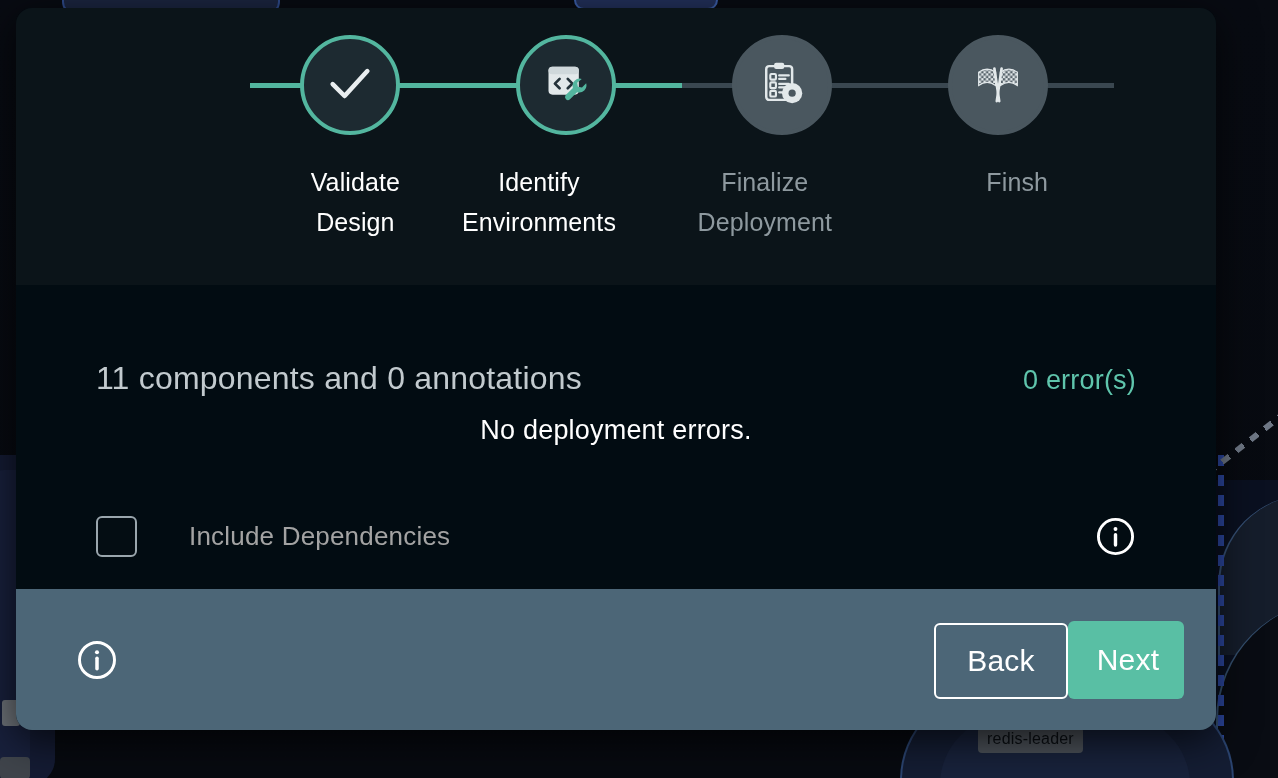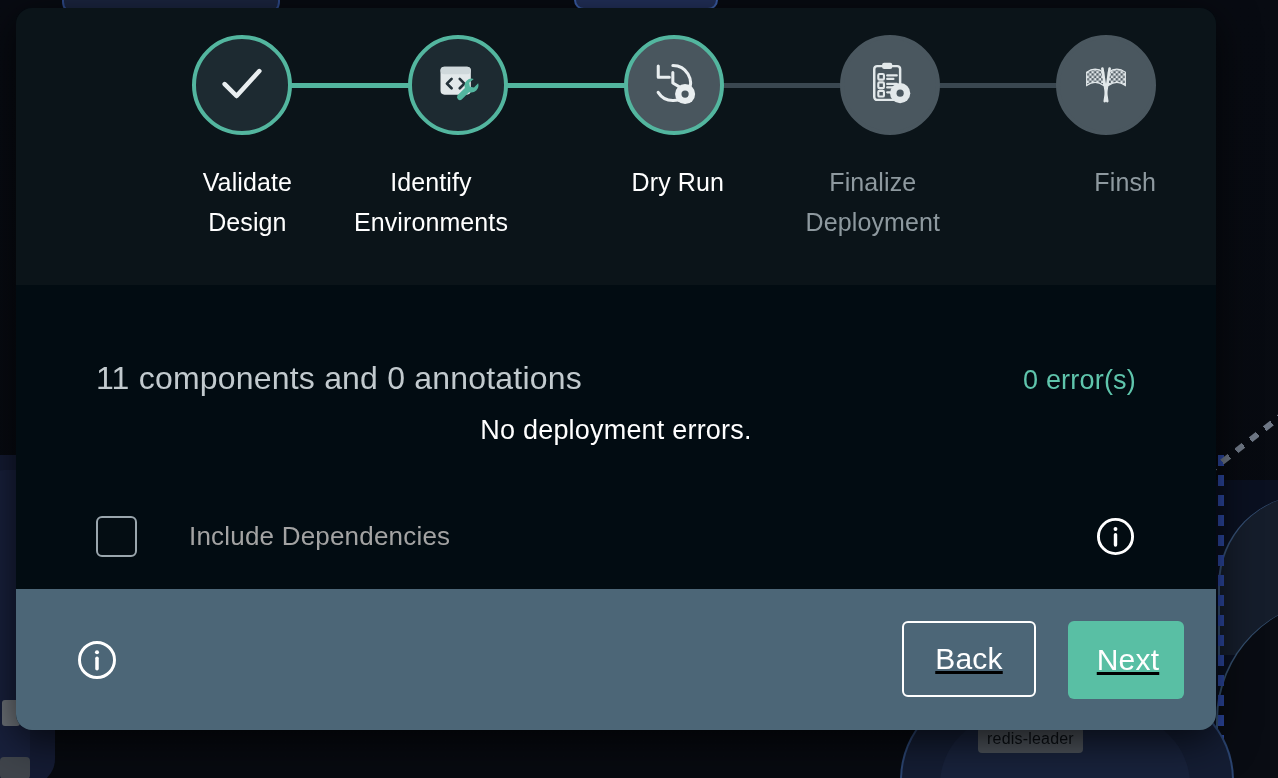--- a/index.html
+++ b/index.html
@@ -336,23 +336,21 @@
   .footer-info {
     width: 42px;
     height: 42px;
     display: flex;
     align-items: center;
     justify-content: center;
   }
   .footer-buttons {
     margin-left: auto;
     display: flex;
-    align-items: flex-start;
-    gap: 32px;
-    text-decoration: underline;
+    align-items: flex-end;
   }
   .btn {
     font-family: "Liberation Sans", sans-serif;
     font-size: 30px;
     letter-spacing: .2px;
     cursor: pointer;
     border-radius: 6px;
     box-sizing: border-box;
   }
   .btn-back {
@@ -426,36 +424,20 @@
                 <path d="M25.5 20.5 L29.5 24.5 L25.5 28.5" stroke="#24323a" stroke-width="2.3" fill="none" stroke-linecap="round" stroke-linejoin="round"></path>
                 <path d="M37.5 20.5a6.2 6.2 0 0 0-7.6 7.8l-6.3 6.3a2.6 2.6 0 0 0 3.6 3.6l6.3-6.3
                          a6.2 6.2 0 0 0 7.8-7.6l-3.6 3.6-3.5-.6-.6-3.5z" fill="#53b69f"></path>
               </svg>
             </span>
           </div>
           <div class="step-label on">Identify
 Environments</div>
         </div>
 
-        <div class="step">
-          <div class="step-circle active">
-            <span>
-              <svg width="56" height="56" viewBox="0 0 48 48" fill="none" stroke="#e9eef0" stroke-width="2.6" stroke-linecap="round">
-                <path d="M23 9a15 15 0 1 1-12.6 23"></path>
-                <polyline points="10.5 9.5 10.5 19 20 19" stroke-linejoin="round"></polyline>
-                <polyline points="23 15 23 24 29 27.5" stroke-linejoin="round"></polyline>
-                <g stroke="none" fill="#e9eef0">
-                  <circle cx="33.5" cy="33.5" r="8.6"></circle>
-                </g>
-                <circle cx="33.5" cy="33.5" r="3.1" fill="#49565e" stroke="none"></circle>
-              </svg>
-            </span>
-          </div>
-          <div class="step-label on">Dry Run</div>
-        </div>
 
         <div class="step">
           <div class="step-circle todo">
             <span>
               <svg width="54" height="54" viewBox="0 0 48 48">
                 <rect x="10" y="9" width="23" height="30" rx="2.6" fill="none" stroke="#e2e8ea" stroke-width="2.2"></rect>
                 <rect x="17" y="6" width="9" height="5.5" rx="1.8" fill="#e2e8ea"></rect>
                 <g fill="none" stroke="#e2e8ea" stroke-width="1.9">
                   <rect x="13.6" y="16" width="5" height="5" rx="1"></rect>
                   <rect x="13.6" y="23.5" width="5" height="5" rx="1"></rect>

